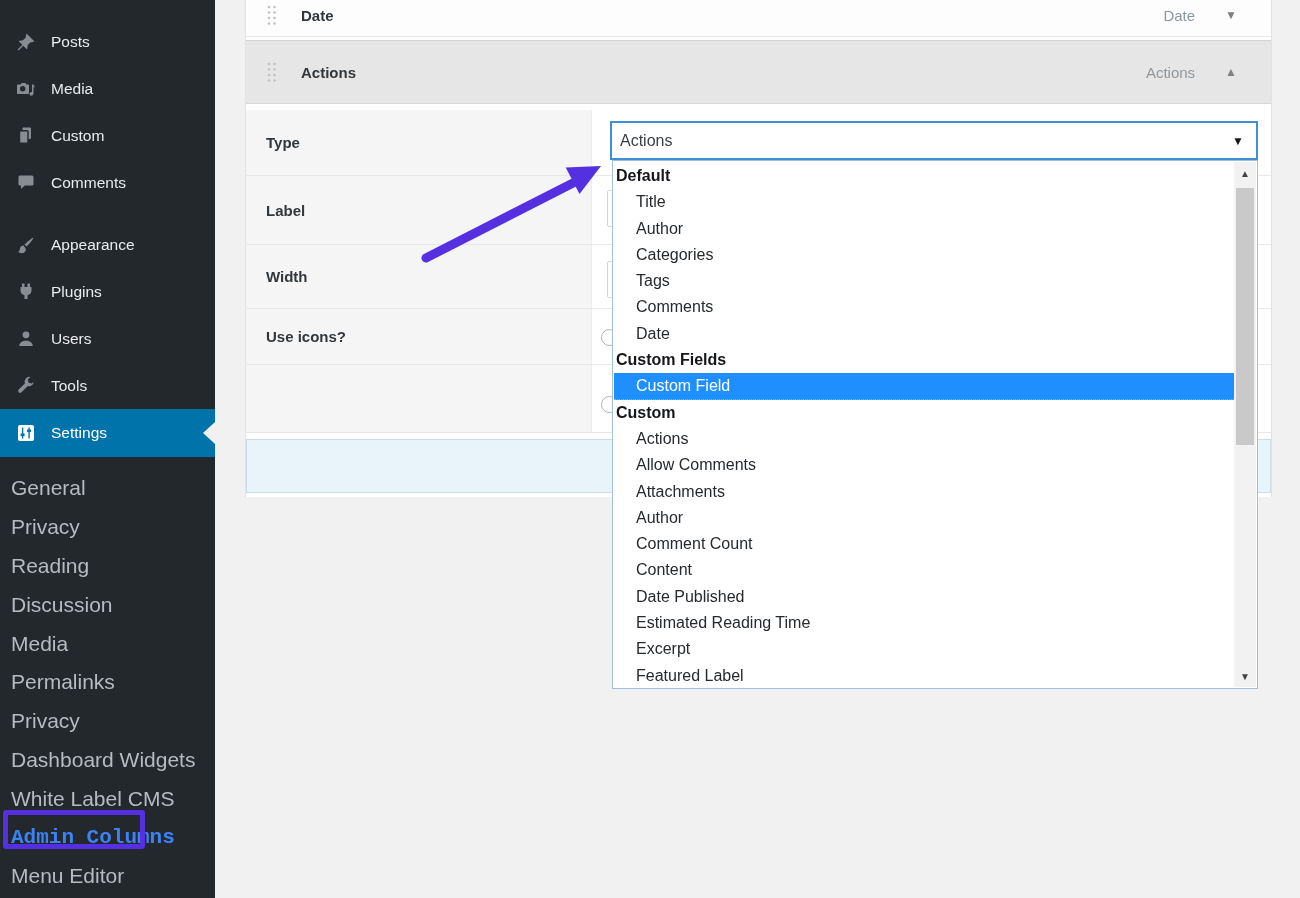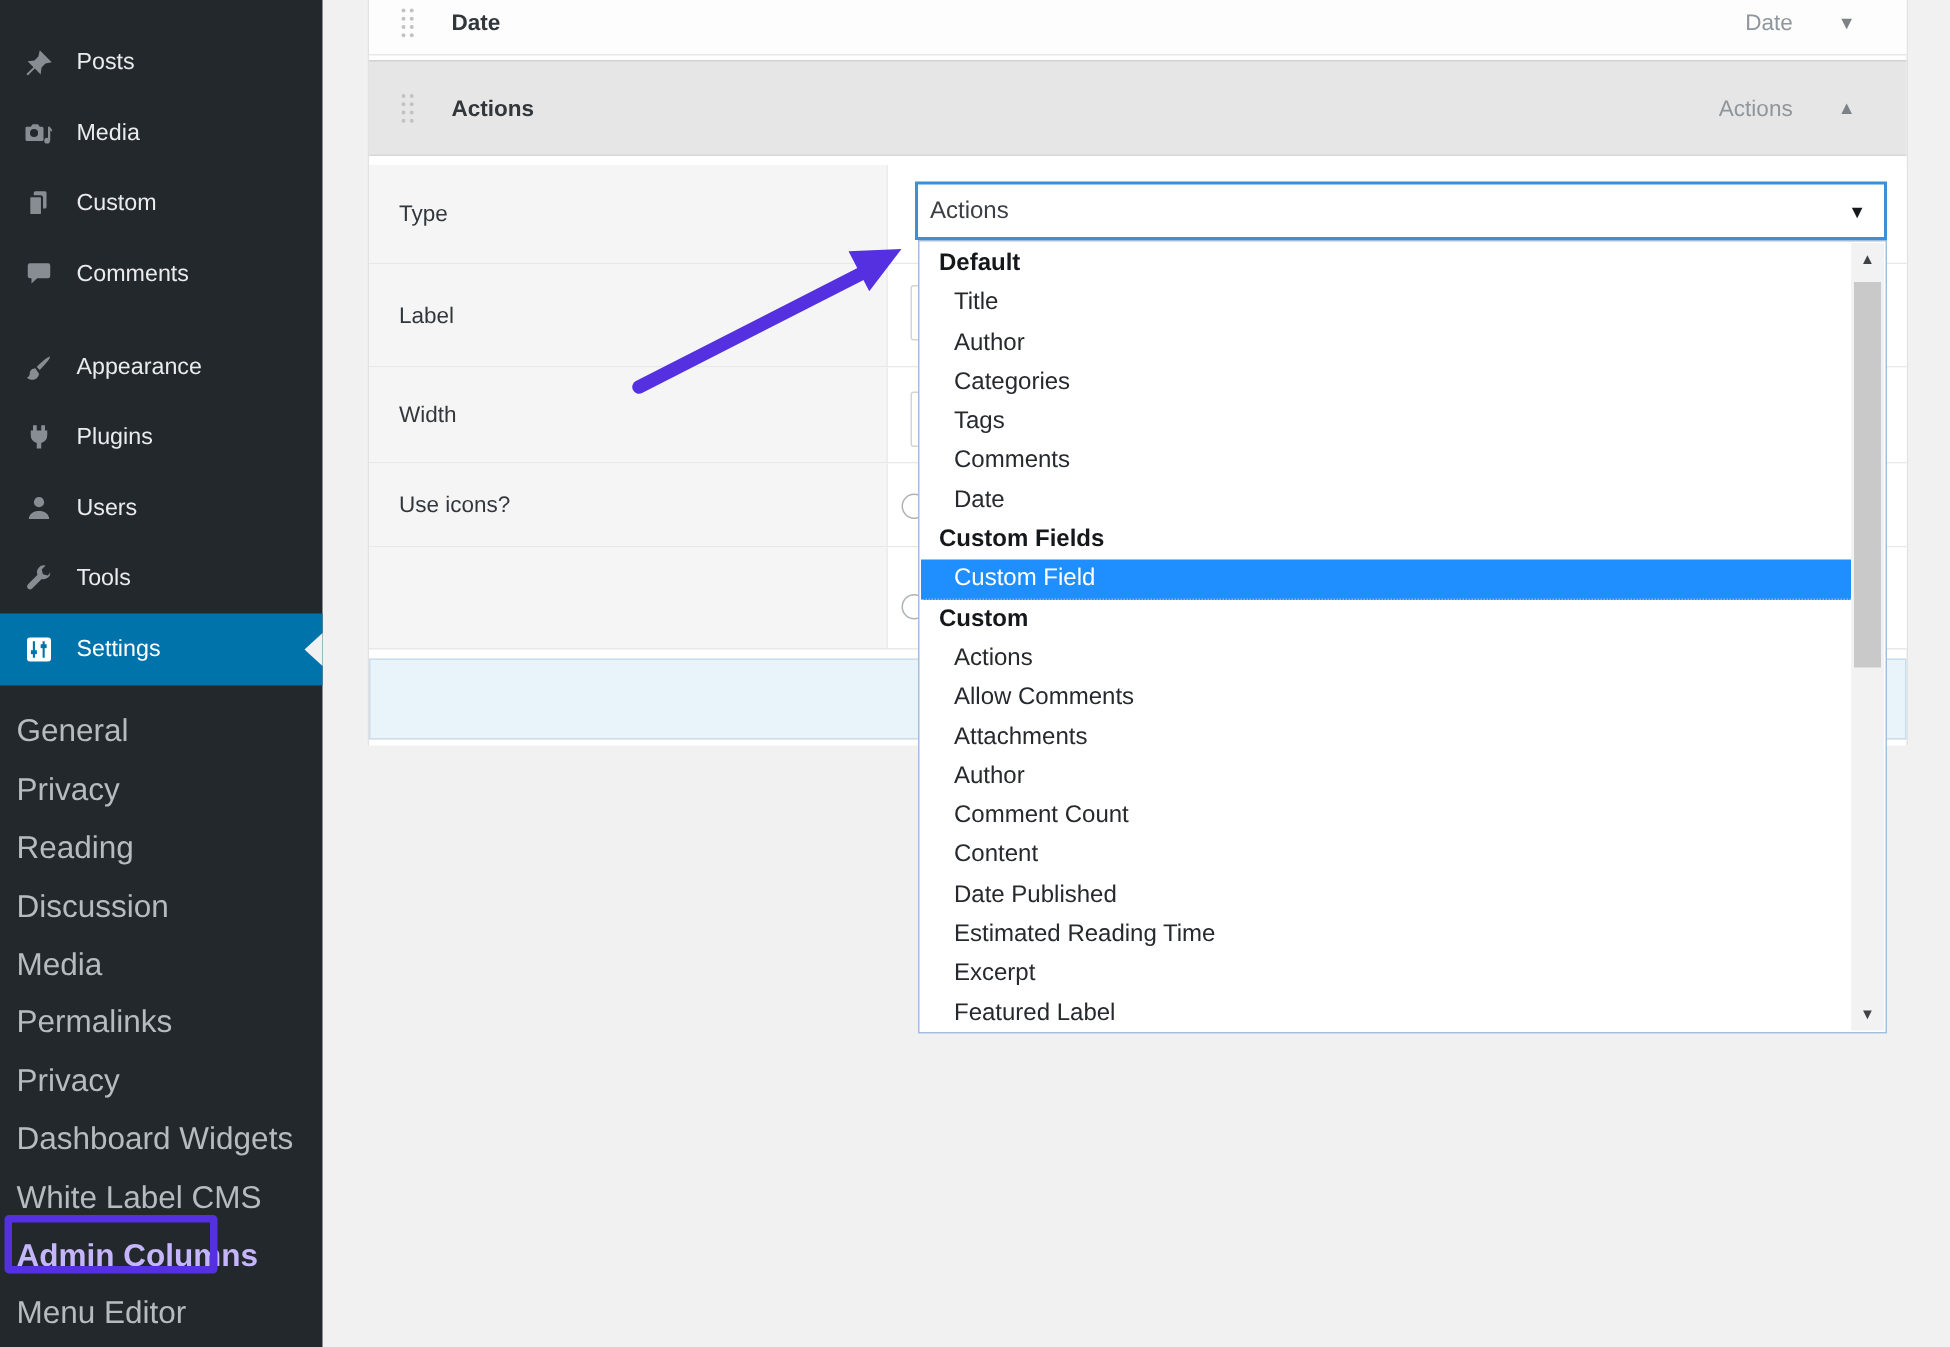--- a/index.html
+++ b/index.html
@@ -19,59 +19,59 @@
   .menu-item{height:47px;display:flex;align-items:center;color:#e9ebed;font-size:15.5px;cursor:pointer;}
   .menu-item .icon{width:20px;height:20px;margin-left:16px;color:#878d93;display:inline-flex;align-items:center;justify-content:center;flex:0 0 20px;}
   .menu-item .mi-label{margin-left:15px;}
   .menu-sep{height:15px;}
   .menu-item.active{background:var(--wp-blue);color:#fff;height:48px;}
   .menu-item.active .icon{color:#fff;}
   .settings-notch{position:absolute;left:203px;top:422px;width:0;height:0;
     border-top:11px solid transparent;border-bottom:11px solid transparent;border-right:12px solid #f1f1f1;}
   .submenu{padding-top:12px;}
   .submenu-item{height:38.8px;display:flex;align-items:center;padding-left:11px;color:#b6bbc0;font-size:21px;cursor:pointer;}
-  .submenu-item.highlighted{color:#c4b5fd;font-weight:700;}
+  .submenu-item.highlighted{color:#3b82f6;font-weight:700;font-family:Liberation Mono, monospace;}
   .purple-box{position:absolute;left:3px;top:810px;width:142px;height:39px;border:5px solid var(--purple);border-radius:3px;z-index:5;}
 
   
   .panel{position:absolute;left:245px;top:0;width:1027px;height:497px;background:#fff;border-left:1px solid #e2e2e2;border-right:1px solid #e2e2e2;}
   .rowbar{position:relative;display:flex;align-items:center;}
   .row-date{height:37px;background:#fdfdfd;border-bottom:1px solid #e8e8e8;}
   .row-date .bar-inner{margin-top:-6px;display:flex;align-items:center;width:100%;}
   .row-actions{margin-top:3px;height:64px;background:#e6e6e6;border-top:1px solid #d2d2d2;border-bottom:1px solid #d8d8d8;}
   .drag-handle{margin-left:20px;flex:0 0 12px;display:inline-flex;cursor:grab;}
   .bar-label{margin-left:23px;font-weight:700;font-size:15px;color:#32373c;}
   .bar-right{margin-left:auto;display:flex;align-items:center;gap:30px;padding-right:34px;}
   .bar-type{color:#8f969c;font-size:15px;}
   .caret{font-size:12px;color:#7d8288;line-height:1;cursor:pointer;}
 
   .form-rows{background:#fff;}
   .form-row{display:flex;border-bottom:1px solid #e8e8e8;}
   .form-spacer{height:6px;}
-  .cell-label{width:346px;background:#f5f5f5;border-right:1px solid #ececec;display:flex;align-items:center;padding-left:20px;font-weight:400;font-size:15px;color:#32373c;}
+  .cell-label{width:346px;background:#f5f5f5;border-right:1px solid #ececec;display:flex;align-items:center;padding-left:20px;font-weight:700;font-size:15px;color:#32373c;}
   .cell-value{flex:1;background:#fff;}
   .r-type{height:66px;}
   .r-label{height:69px;}
   .r-width{height:64px;}
   .r-icons{height:56px;}
   .r-empty{height:68px;}
   .footer-bar{margin-top:6px;height:54px;background:#e8f3fa;border:1px solid #ccdde9;}
 
   
   .sliver-input{position:absolute;background:#fff;border:1px solid #d4d4d8;border-radius:2px;z-index:1;}
   .sliver-radio{position:absolute;width:17px;height:17px;border:1px solid #aeb2b6;border-radius:50%;background:#fff;z-index:1;}
 
   
   .select-box{position:absolute;left:610px;top:121px;width:648px;height:39px;background:#fff;border:2px solid #3e8ed8;display:flex;align-items:center;z-index:10;cursor:pointer;}
   .select-box .sel-text{margin-left:8px;font-size:16px;color:#3b3f44;}
   .select-box .sel-caret{margin-left:auto;margin-right:12px;font-size:12px;color:#16181a;}
   .dropdown{position:absolute;left:612px;top:160px;width:646px;height:529px;background:#fff;border:1px solid #a3bedc;z-index:10;}
   .dd-options{position:absolute;left:1px;top:2px;right:23px;bottom:1px;overflow:hidden;}
   .dd-line{height:26.3px;line-height:26.3px;font-size:16px;white-space:nowrap;cursor:pointer;}
-  .dd-group{padding-left:12px;font-weight:700;color:#15171a;}
+  .dd-group{padding-left:2px;font-weight:700;color:#15171a;}
   .dd-option{padding-left:22px;color:#26292d;}
   .dd-option.selected{background:var(--hl-blue);color:#fff;border-bottom:1px dotted #8fb6dd;}
   .dd-scrollbar{position:absolute;top:1px;right:1px;bottom:1px;width:22px;background:#f2f2f2;}
   .dd-btn{position:absolute;left:0;width:22px;height:22px;display:flex;align-items:center;justify-content:center;font-size:10px;color:#3f4347;cursor:pointer;}
   .dd-btn.up{top:0;}
   .dd-btn.down{bottom:0;}
   .dd-thumb{position:absolute;left:2px;top:26px;width:18px;height:257px;background:#c9c9c9;cursor:pointer;}
 
   
   .anno-arrow{position:absolute;left:418px;top:156px;z-index:30;pointer-events:none;}

